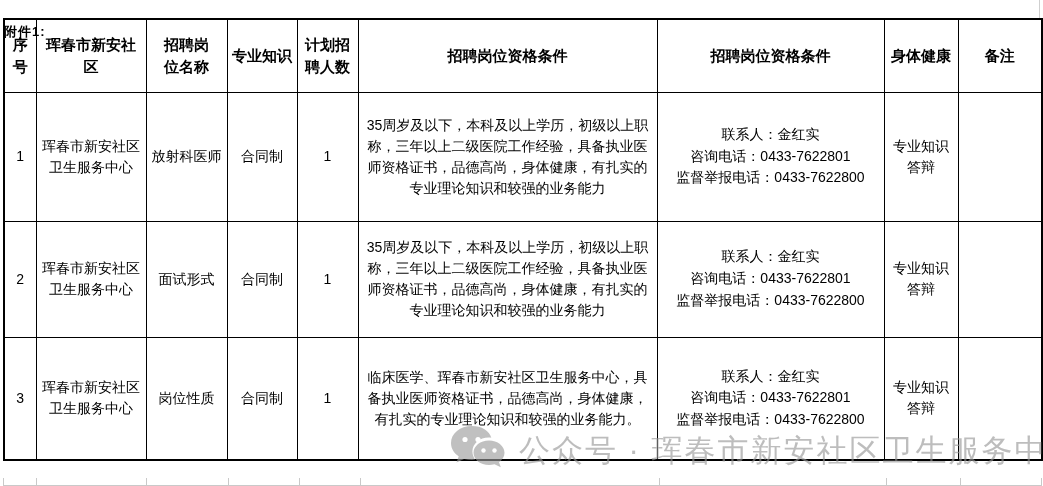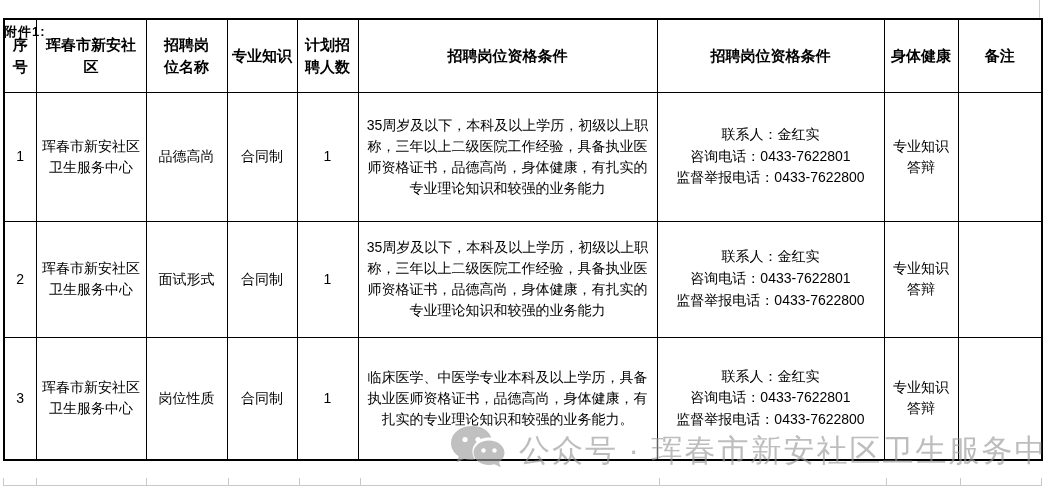--- a/index.html
+++ b/index.html
@@ -122,21 +122,21 @@
       <th>招聘岗位资格条件</th>
       <th>身体健康</th>
       <th>备注</th>
     </tr>
   </thead>
   <tbody>
     <tr class="row-0">
       <td>1</td>
       <td class="pre">珲春市新安社区
 卫生服务中心</td>
-      <td>品德高尚</td>
+      <td>放射科医师</td>
       <td>合同制</td>
       <td>1</td>
       <td class="qual-cell">35周岁及以下，本科及以上学历，初级以上职称，三年以上二级医院工作经验，具备执业医师资格证书，品德高尚，身体健康，有扎实的专业理论知识和较强的业务能力</td>
       <td>
         <div class="contact-line">联系人：金红实</div>
         <div class="contact-line">咨询电话：0433-7622801</div>
         <div class="contact-line">监督举报电话：0433-7622800</div>
       </td>
       <td class="pre">专业知识
 答辩</td>
@@ -159,21 +159,21 @@
 答辩</td>
       <td></td>
     </tr>
     <tr class="row-2">
       <td>3</td>
       <td class="pre">珲春市新安社区
 卫生服务中心</td>
       <td>岗位性质</td>
       <td>合同制</td>
       <td>1</td>
-      <td class="qual-cell">临床医学、中医学专业本科及以上学历，具备执业医师资格证书，品德高尚，身体健康，有扎实的专业理论知识和较强的业务能力。</td>
+      <td class="qual-cell">临床医学、珲春市新安社区卫生服务中心，具备执业医师资格证书，品德高尚，身体健康，有扎实的专业理论知识和较强的业务能力。</td>
       <td>
         <div class="contact-line">联系人：金红实</div>
         <div class="contact-line">咨询电话：0433-7622801</div>
         <div class="contact-line">监督举报电话：0433-7622800</div>
       </td>
       <td class="pre">专业知识
 答辩</td>
       <td></td>
     </tr>
   </tbody>

